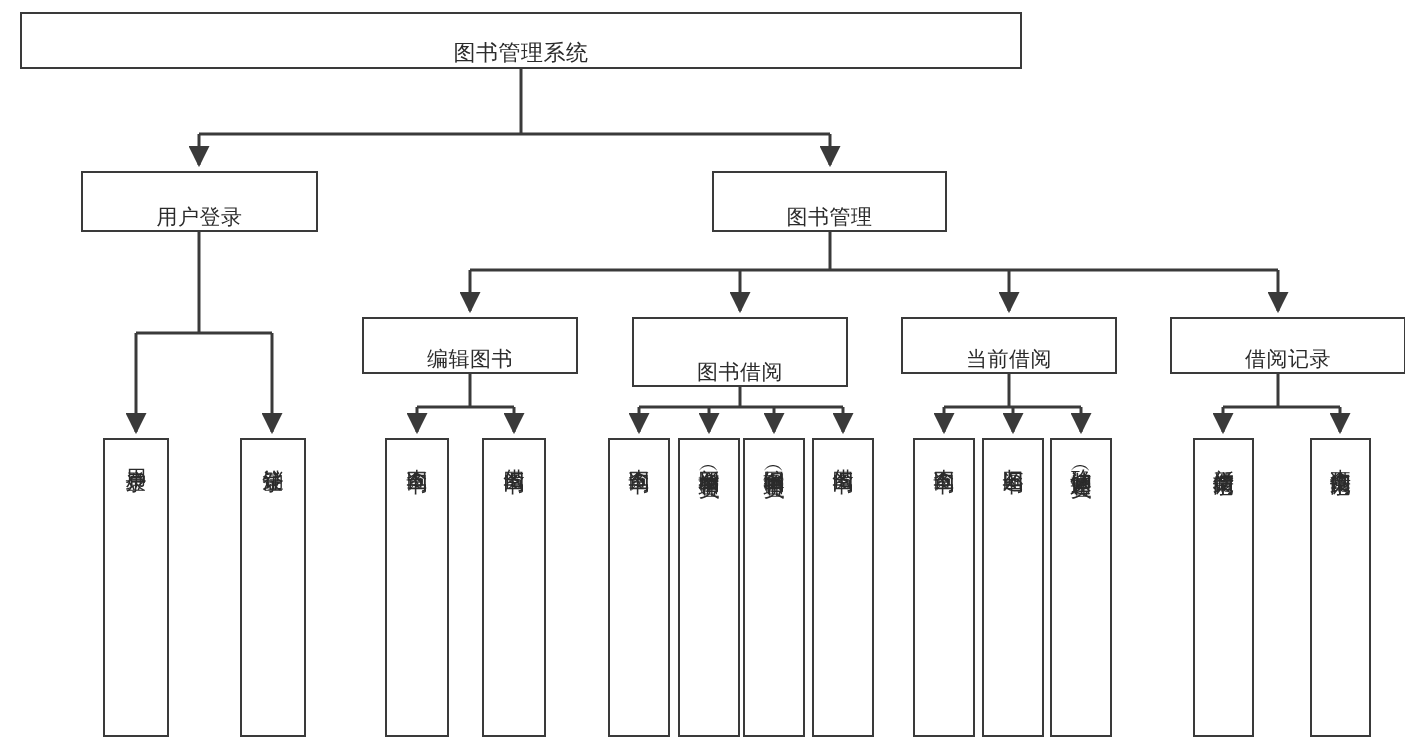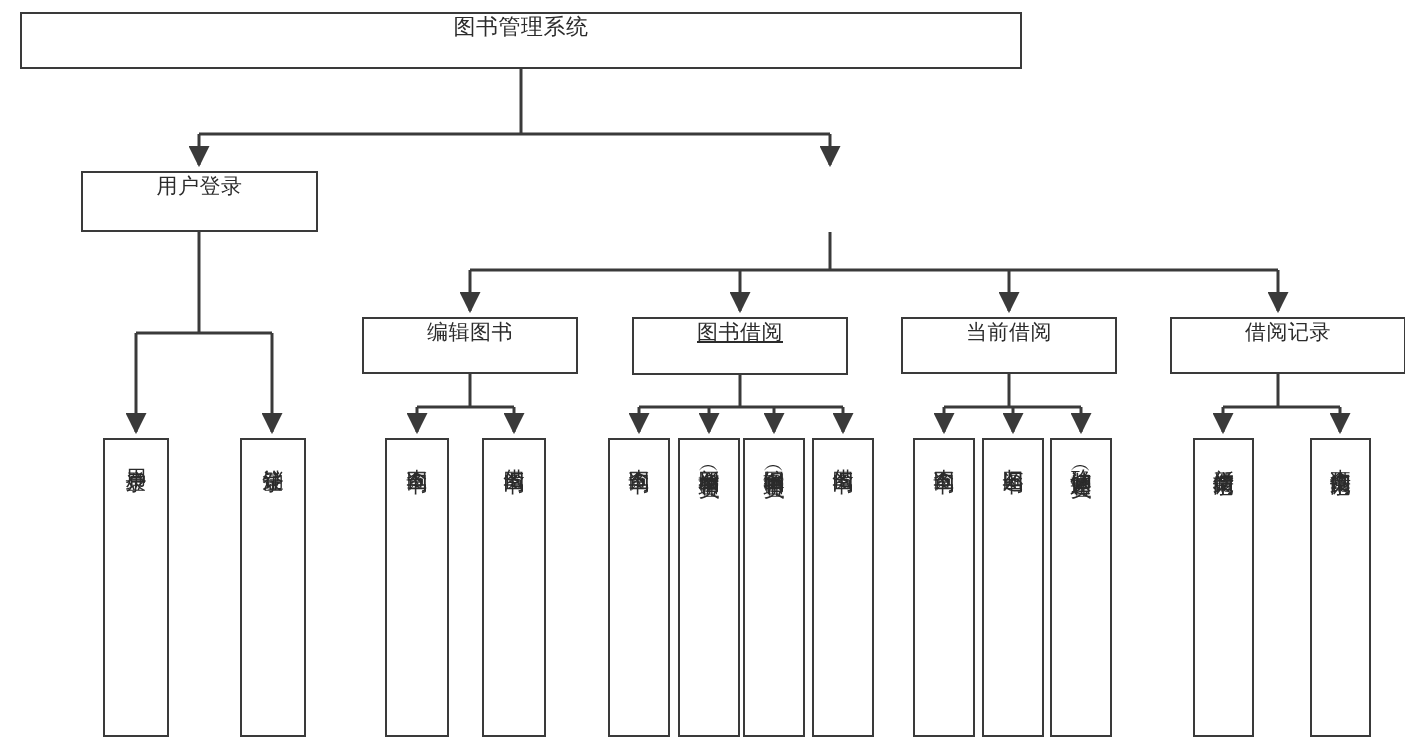--- a/index.html
+++ b/index.html
@@ -24,21 +24,21 @@
     width: 1405px;
     height: 747px;
     pointer-events: none;
   }
   .node {
     position: absolute;
     box-sizing: border-box;
     border: 2.5px solid #3a3a3a;
     background: #ffffff;
     display: flex;
-    align-items: flex-start;
+    align-items: flex-end;
     justify-content: center;
     color: #2b2b2b;
   }
   .node .lbl {
     display: block;
     text-align: center;
     line-height: 1.22;
     letter-spacing: 0.5px;
   }
   
@@ -127,25 +127,28 @@
     </g>
   </svg>
 
   <div class="node h root" style="left:20px; top:12px; width:1002px; height:57px;">
     <span class="lbl">图书管理系统</span>
   </div>
 
   <div class="node h" style="left:81px; top:171px; width:237px; height:61px;">
     <span class="lbl">用户登录</span>
   </div>
+  <div class="node h" style="left:712px; top:171px; width:235px; height:61px;">
+    <span class="lbl">图书管理</span>
+  </div>
 
   <div class="node h" style="left:362px; top:317px; width:216px; height:57px;">
     <span class="lbl">编辑图书</span>
   </div>
-  <div class="node h" style="left:632px; top:317px; width:216px; height:58px;text-decoration:underline;">
+  <div class="node h" style="left:632px; top:317px; width:216px; height:70px;">
     <span class="lbl">图书借阅</span>
   </div>
   <div class="node h" style="left:901px; top:317px; width:216px; height:57px;">
     <span class="lbl">当前借阅</span>
   </div>
   <div class="node h" style="left:1170px; top:317px; width:236px; height:57px;">
     <span class="lbl">借阅记录</span>
   </div>
 
   <div class="node v" style="left:103px; top:438px; width:66px; height:299px;">

